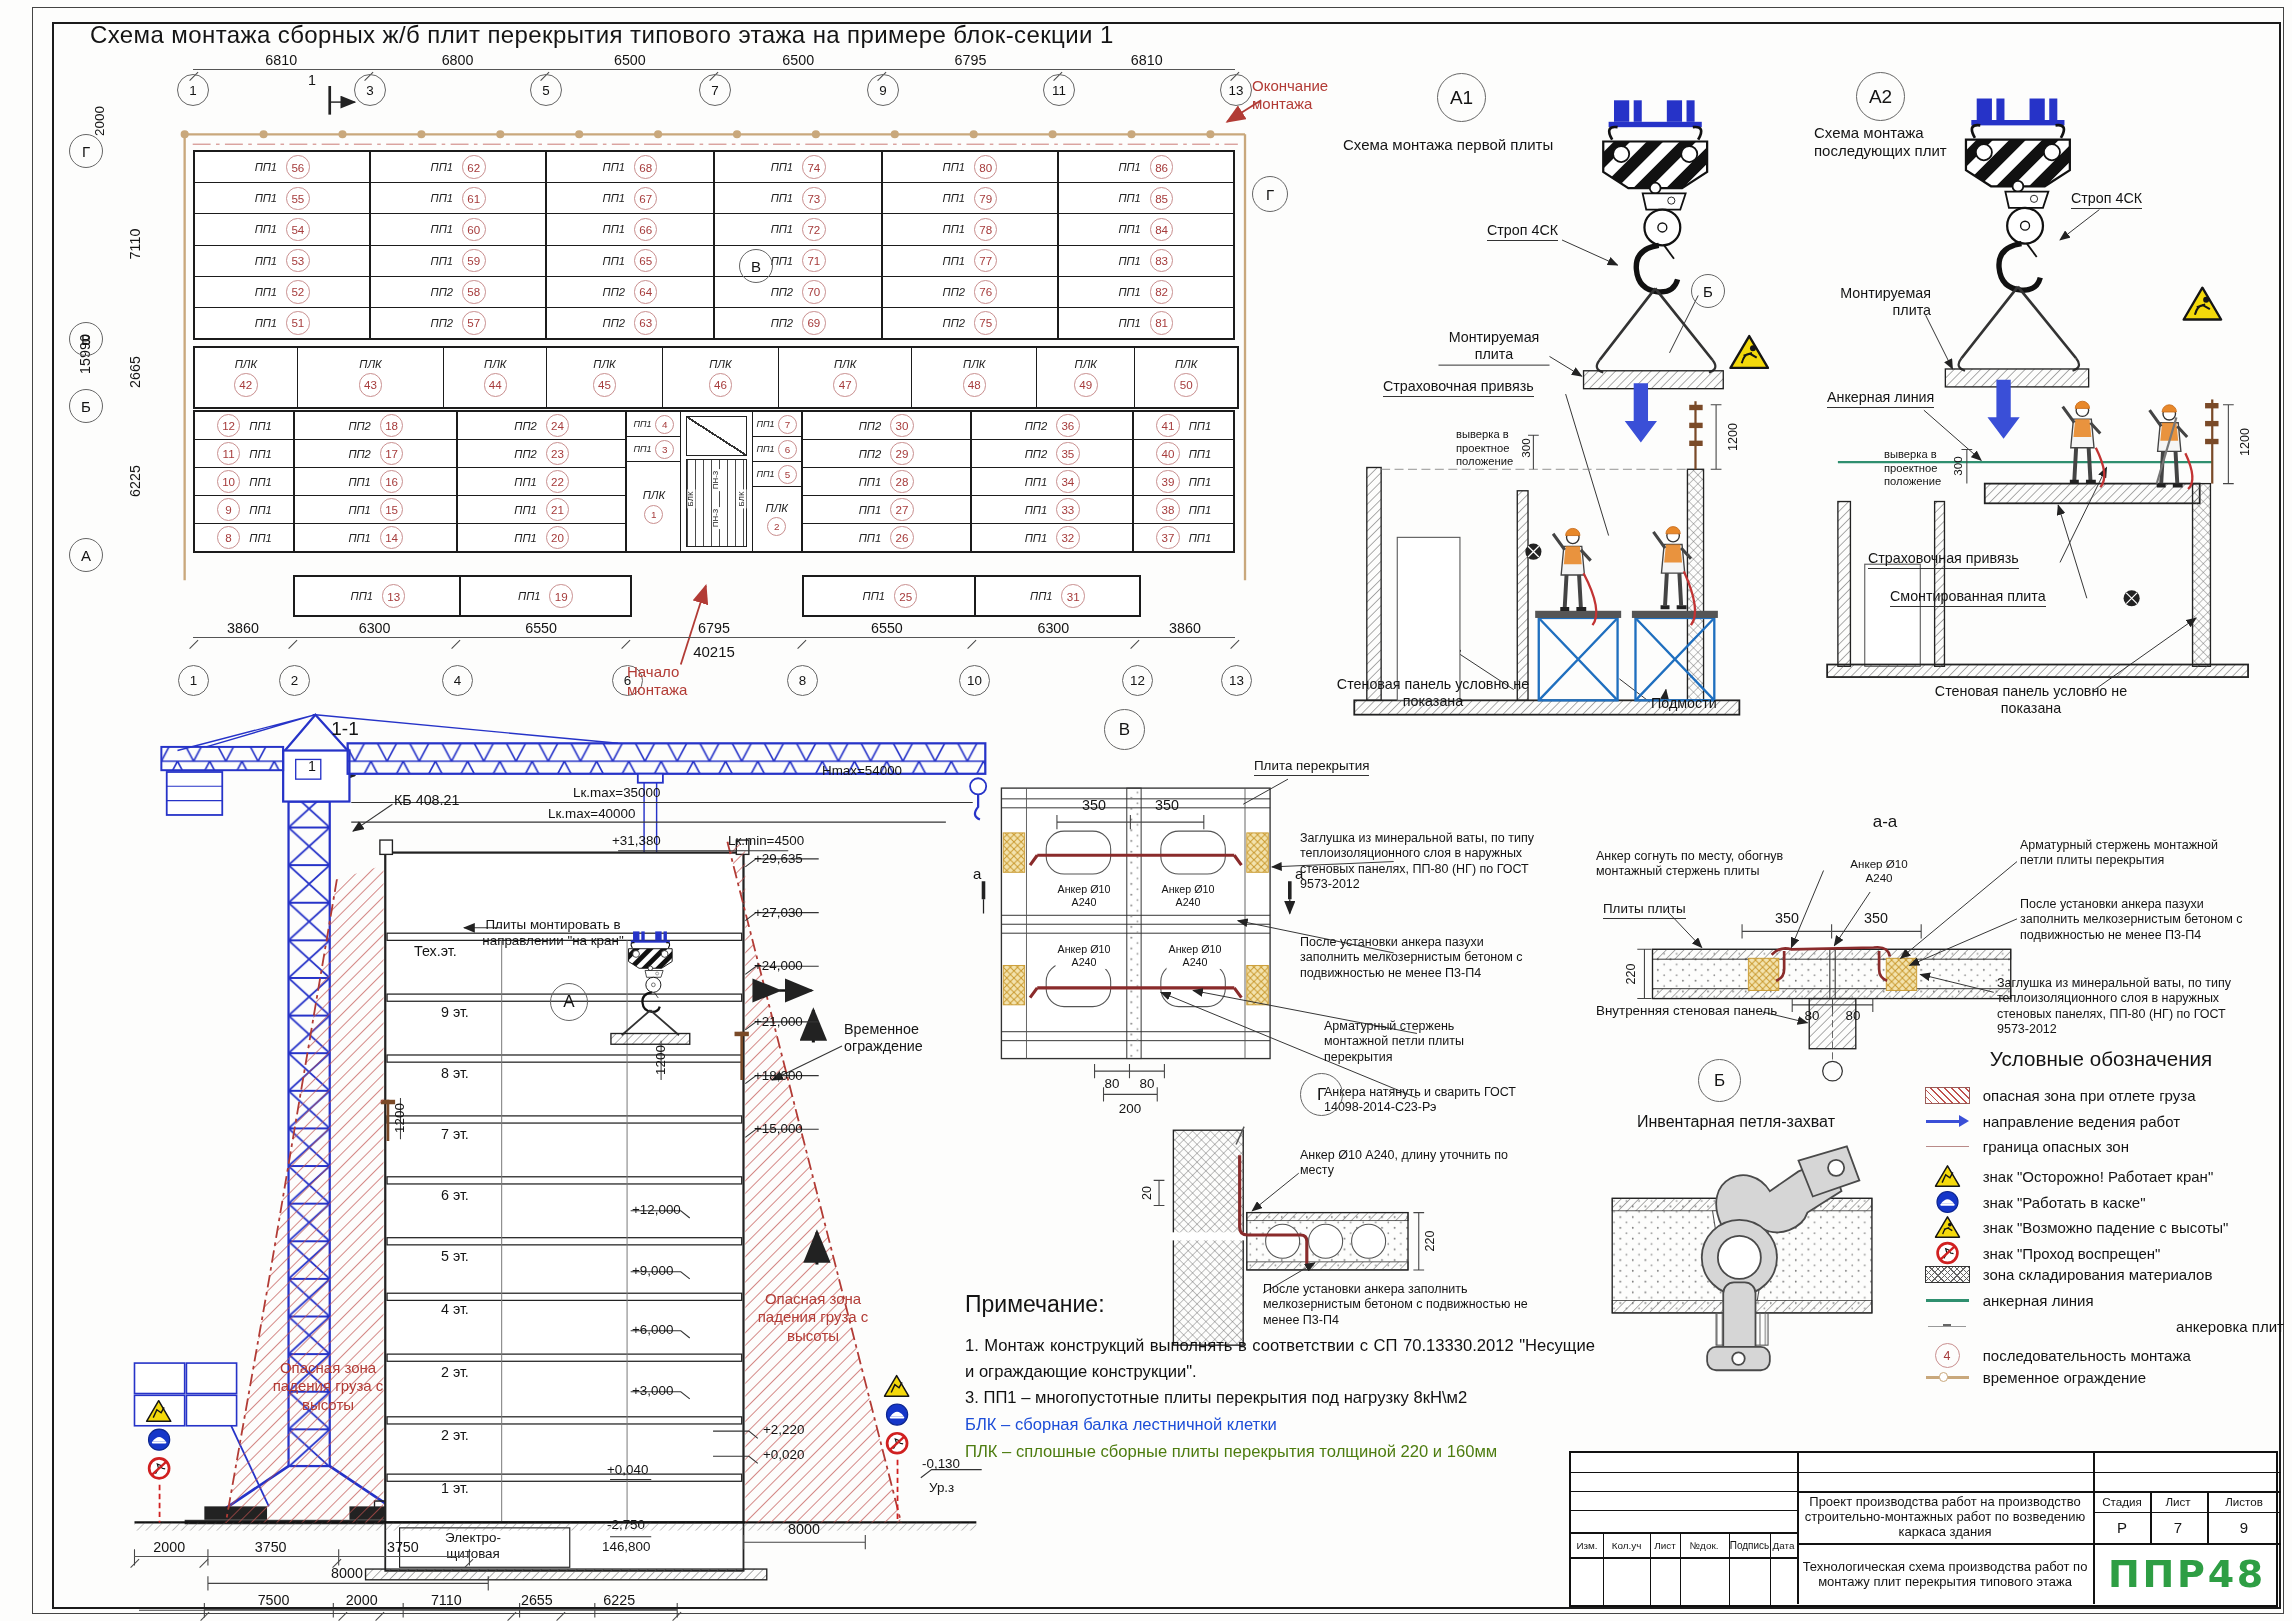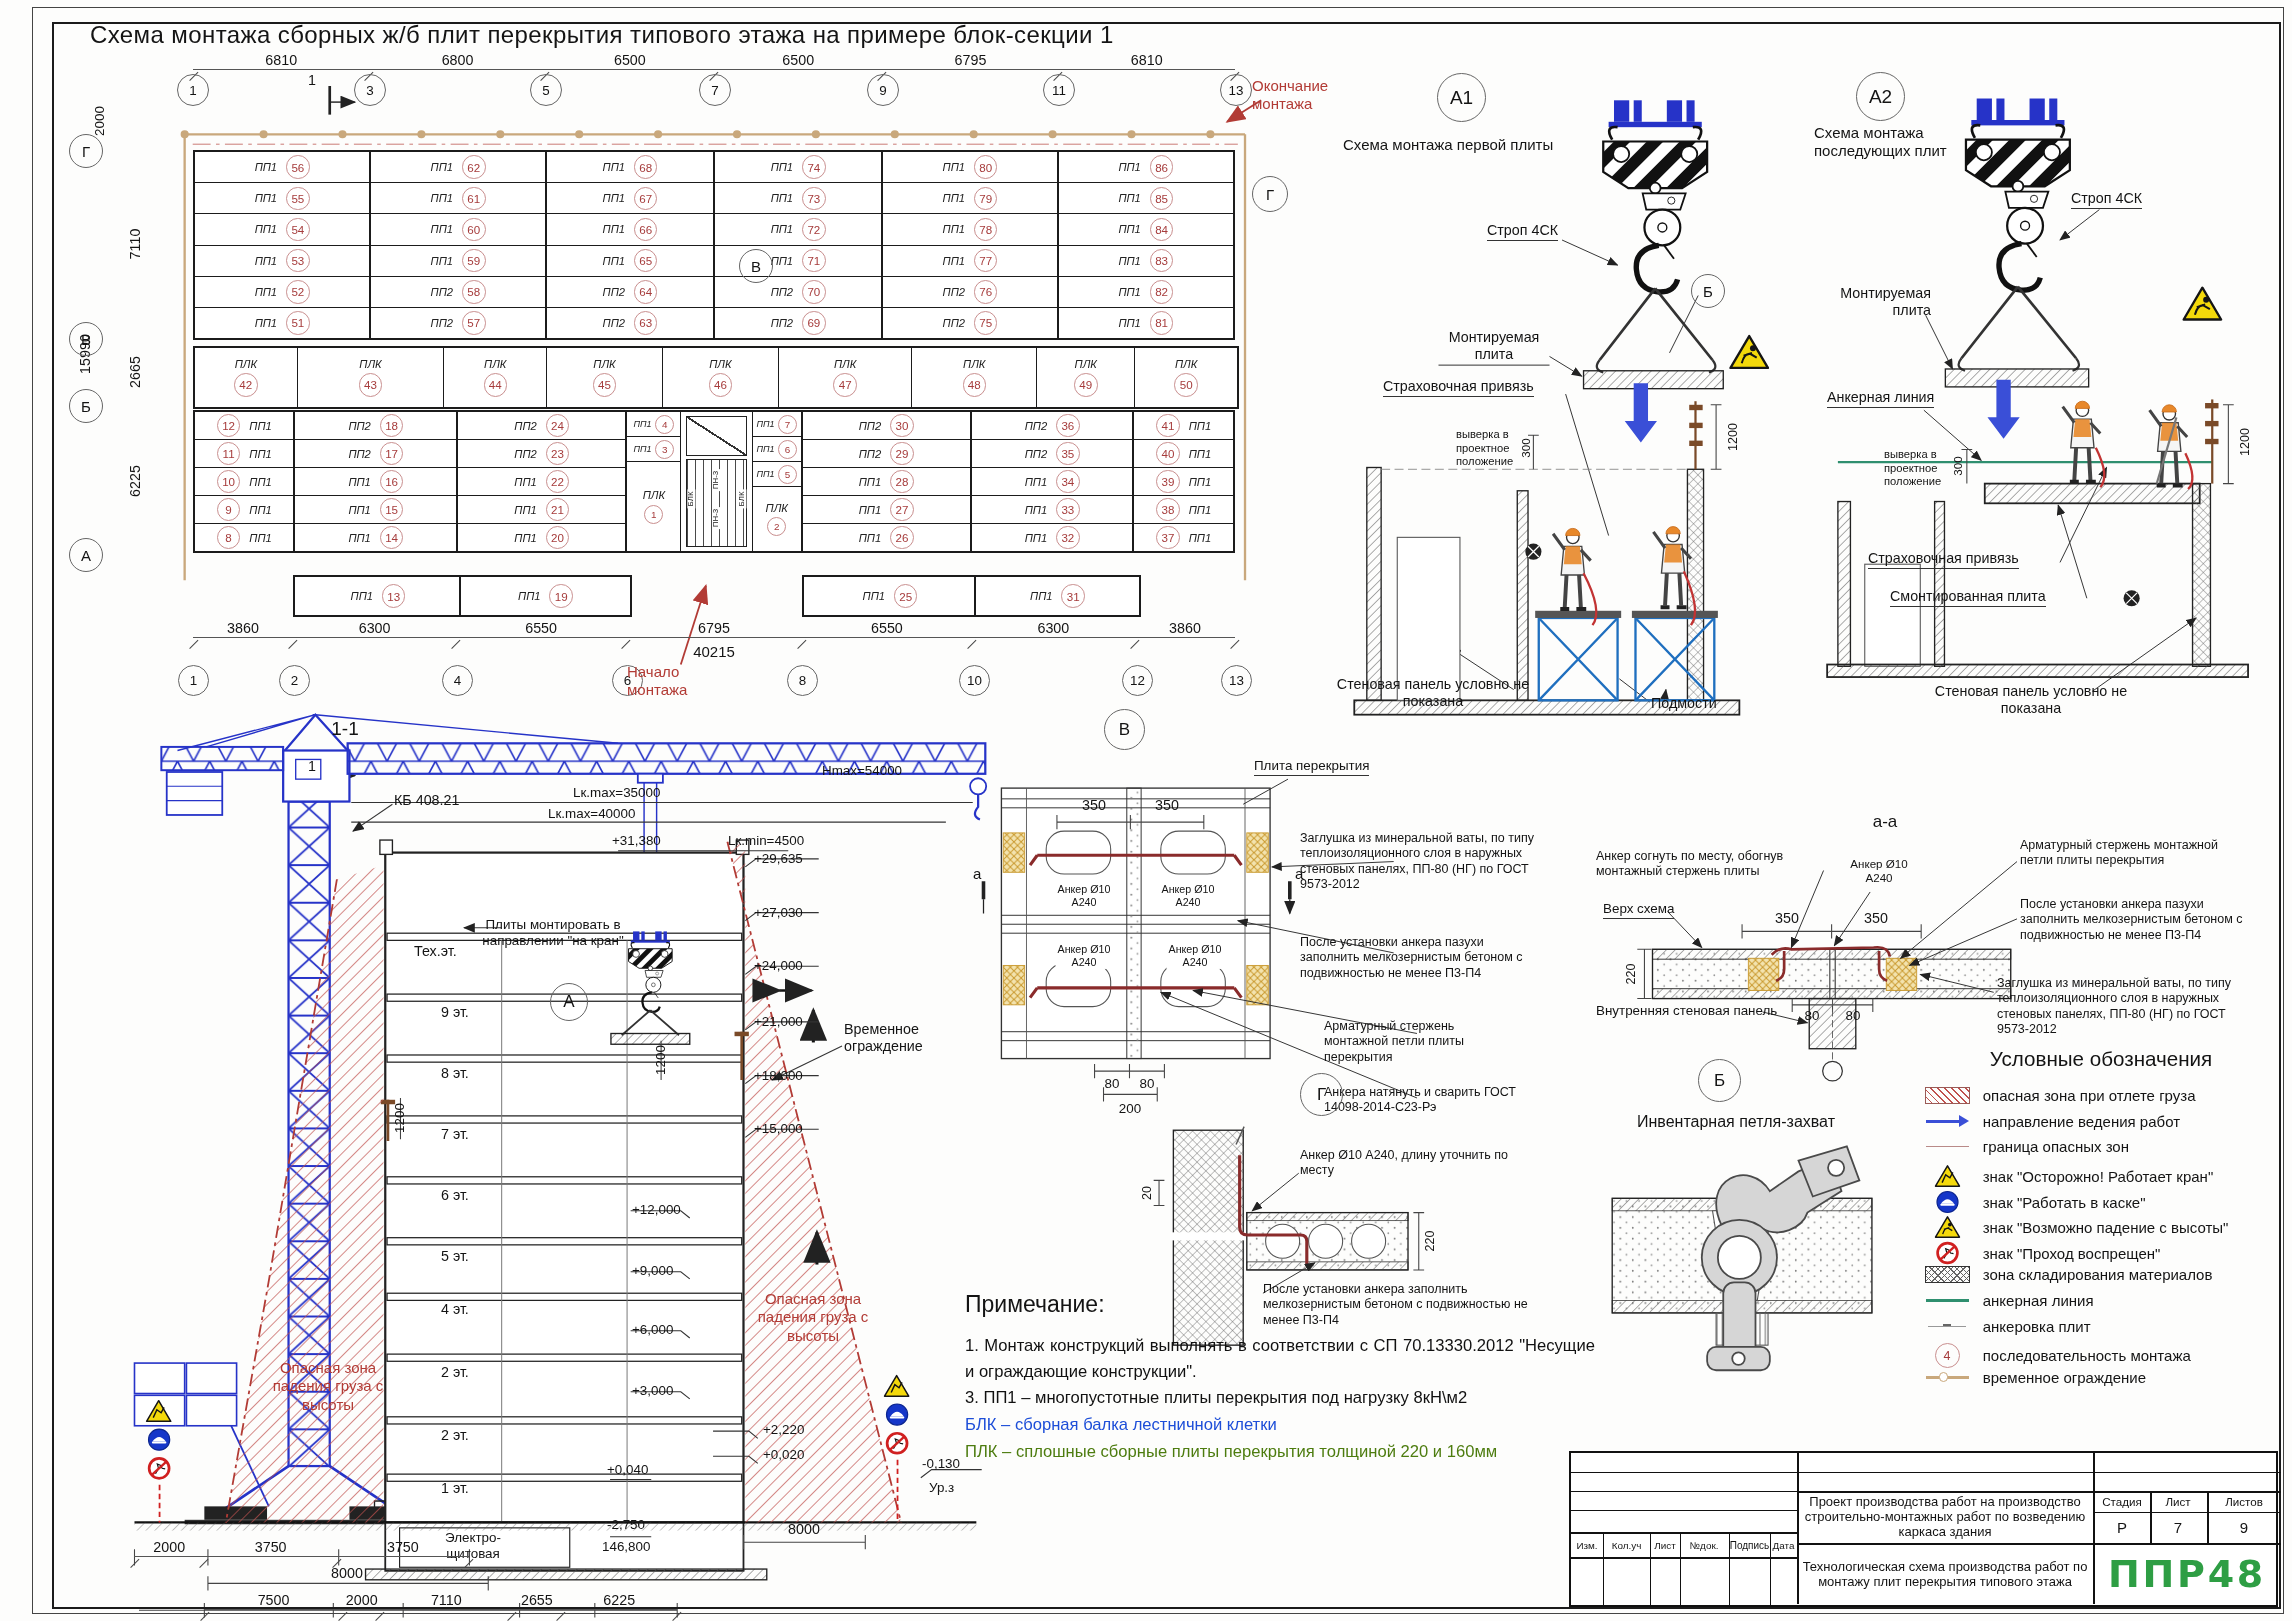--- a/index.html
+++ b/index.html
@@ -976,21 +976,21 @@
 <div class="lbl cc" style="left:1130px;top:1109px;font-size:13.4px;">200</div>
 <div class="lbl" style="left:973px;top:865px;font-size:15px;">а</div>
 <div class="lbl" style="left:1295px;top:865px;font-size:15px;">а</div>
 <div class="lbl w" style="left:1300px;top:831px;width:240px;font-size:12.5px;">Заглушка из минеральной ваты, по типу теплоизоляционного слоя в наружных стеновых панелях, ПП-80 (НГ) по ГОСТ 9573-2012</div>
 <div class="lbl w" style="left:1300px;top:935px;width:226px;font-size:12.5px;">После установки анкера пазухи заполнить мелкозернистым бетоном с подвижностью не менее П3-П4</div>
 <div class="lbl w" style="left:1324px;top:1019px;width:179px;font-size:12.5px;">Арматурный стержень монтажной петли плиты перекрытия</div>
 <div class="lbl w" style="left:1324px;top:1085px;width:206px;font-size:12.5px;">Анкера натянуть и сварить ГОСТ 14098-2014-С23-Рэ</div>
 
 <div class="lbl cc" style="left:1885px;top:822px;font-size:17px;">а-а</div>
 <div class="lbl w" style="left:1596px;top:849px;width:235px;font-size:12.5px;">Анкер согнуть по месту, обогнув монтажный стержень плиты</div>
-<div class="lbl ul" style="left:1603px;top:901px;font-size:13.4px;">Верх схема</div>
+<div class="lbl ul" style="left:1603px;top:901px;font-size:13.4px;">Плиты плиты</div>
 <div class="lbl cc w" style="left:1879px;top:871px;width:72px;font-size:11.6px;">Анкер Ø10 А240</div>
 <div class="lbl cc" style="left:1787px;top:919px;font-size:14.3px;">350</div>
 <div class="lbl cc" style="left:1876px;top:919px;font-size:14.3px;">350</div>
 <div class="lbl v" style="left:1632px;top:974px;font-size:12.5px;">220</div>
 <div class="lbl cc" style="left:1812px;top:1016px;font-size:13.4px;">80</div>
 <div class="lbl cc" style="left:1853px;top:1016px;font-size:13.4px;">80</div>
 <div class="lbl w" style="left:2020px;top:838px;width:226px;font-size:12.5px;">Арматурный стержень монтажной петли плиты перекрытия</div>
 <div class="lbl w" style="left:2020px;top:897px;width:238px;font-size:12.5px;">После установки анкера пазухи заполнить мелкозернистым бетоном с подвижностью не менее П3-П4</div>
 <div class="lbl w" style="left:1997px;top:976px;width:244px;font-size:12.5px;">Заглушка из минеральной ваты, по типу теплоизоляционного слоя в наружных стеновых панелях, ПП-80 (НГ) по ГОСТ 9573-2012</div>
 <div class="lbl" style="left:1596px;top:1003px;font-size:13.4px;">Внутренняя стеновая панель</div>
@@ -1086,21 +1086,21 @@
             <span class="ic zs"></span>
           </span>
           <span style="font-size: 15px;">зона складирования материалов</span>
         </div>
         <div class="lgrow" style="left: 0px; top: 246px; width: 362px;">
           <span class="icbox">
             <span class="ic lg2"></span>
           </span>
           <span style="font-size: 15px;">анкерная линия</span>
         </div>
-        <div class="lgrow" style="left: 0px; top: 272px; width: 362px;">
+        <div class="lgrow" style="left: 0px; top: 272px; width: 362px; justify-content: space-between;">
           <span class="icbox">
             <span class="ic lgr"></span>
           </span>
           <span style="font-size: 15px;">анкеровка плит</span>
         </div>
         <div class="lgrow" style="left: 0px; top: 297px; width: 362px;">
           <span class="icbox">
             <span class="ic sq">4</span>
           </span>
           <span style="font-size: 15px;">последовательность монтажа</span>

